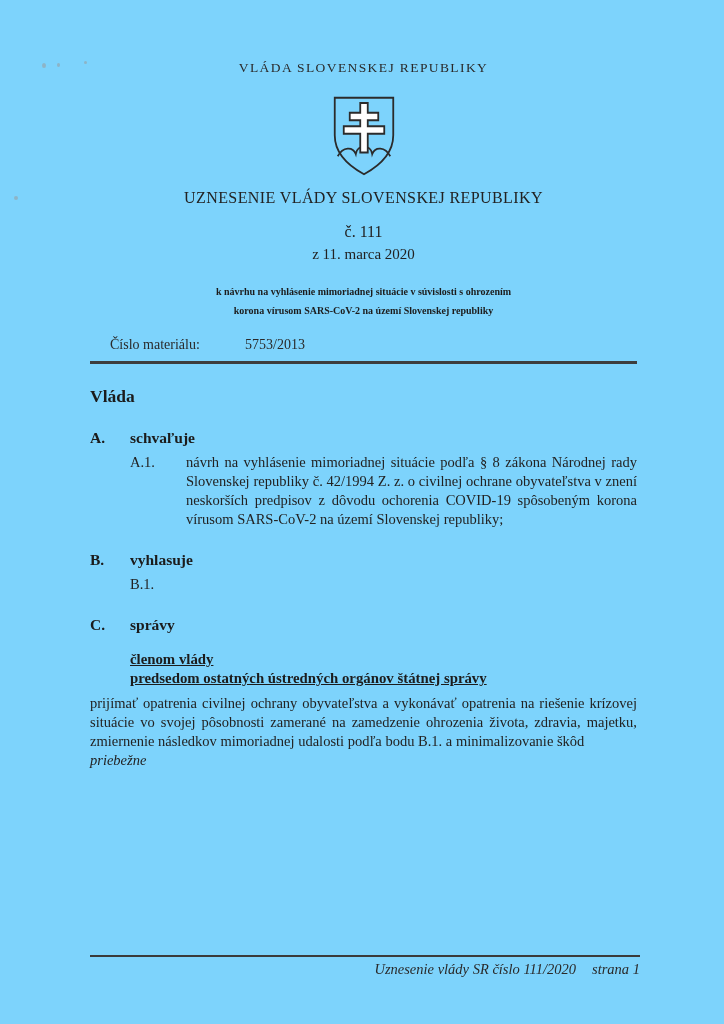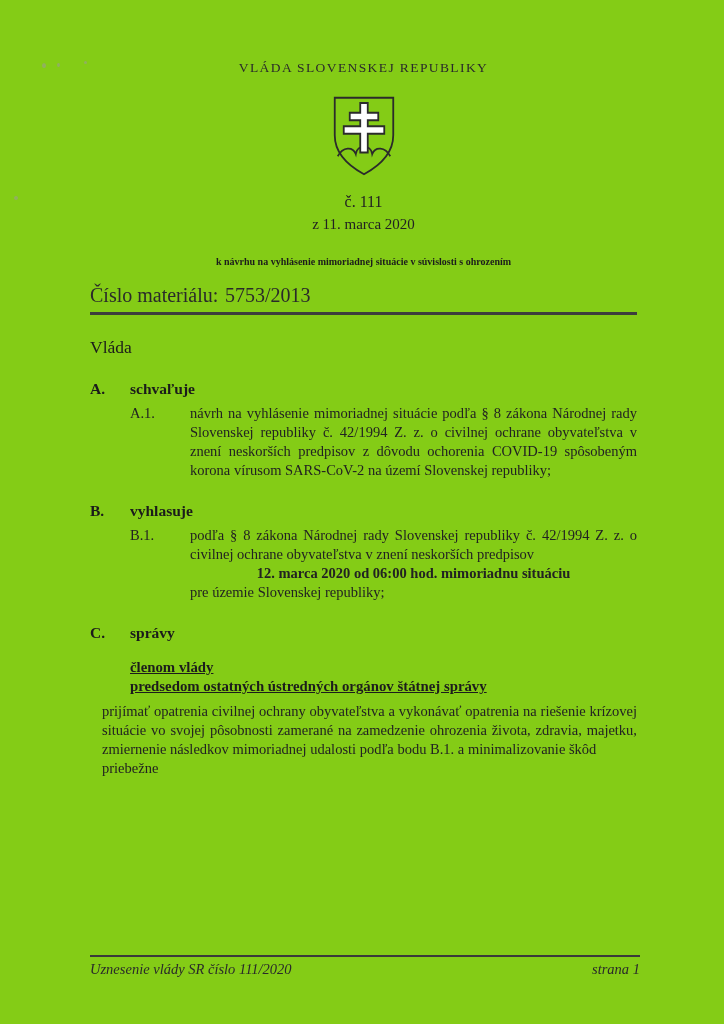--- a/index.html
+++ b/index.html
@@ -1,66 +1,67 @@
 <!DOCTYPE html>
 <html><head>
 <meta charset="utf-8">
 <style>
   html,body { margin:0; padding:0; background:#d8d8d8; }
   .page {
     position:relative;
     width:724px; height:1024px;
     margin:0 auto;
-    background:#84cc16;
+    background:#7dd3fc;
     overflow:hidden;
     font-family:"Liberation Serif", "DejaVu Serif", serif;
     color:#222;
   }
   .content { padding:60px 87px 0 90px; }
   .center { text-align:center; }
 
   .org-line { font-size:13.5px; letter-spacing:1.4px; color:#2a2a2a; }
 
   .arms { display:block; margin:18px auto 0; }
 
   .title-line1 { margin-top:10px; font-size:16px; letter-spacing:0.4px; line-height:20px; }
   .title-number { font-size:16px; font-weight:normal; line-height:20px; margin-top:14px; }
   .title-date { font-size:15px; line-height:20px; margin-top:2px; }
 
   .subject { margin-top:18px; font-weight:bold; font-size:10px; line-height:19px; color:#1c1c1c; }
 
-  .meta { margin-top:12px; font-size:20px; color:#2a2a2a; }
+  .meta { margin-top:12px; font-size:14px; color:#2a2a2a;margin-left:20px; }
   .meta-row { display:flex; line-height:25px; }
   .meta-label { width:135px; flex:none; }
 
   .divider { border:none; border-top:3px solid #3d3d3d; margin:4px 0 0 0; }
 
-  .vlada-heading { margin-top:22px; font-size:17.5px; font-weight:normal; color:#1b1b1b; }
+  .vlada-heading { margin-top:22px; font-size:17.5px; font-weight:bold; color:#1b1b1b; }
 
   .section-head { display:flex; margin-top:22px; font-weight:bold; font-size:15.5px; color:#1b1b1b; }
   .section-letter { width:40px; flex:none; }
 
-  .item { display:flex; margin-top:6px; font-size:14.5px; line-height:19px; }
+  .item { display:flex; margin-top:6px; font-size:14.5px; line-height:19px;gap:8px; }
   .item-num { margin-left:40px; width:48px; flex:none; }
-  .item-text { flex:1; text-align:justify;margin-left:12px; }
+  .item-text { flex:1; text-align:justify; }
   .item-text p { margin:0; }
 
   .emph-line { text-align:center; font-weight:bold; margin:5px 0; }
   .after-line { margin-top:5px; text-align:left; }
 
   .addressees { margin:16px 0 0 40px; font-weight:bold; font-size:14.8px; line-height:19px; color:#1c1c1c;text-decoration:underline; }
 
-  .deadline { margin-top:12px; text-align:left; }
+  .deadline { font-style:italic; margin-top:12px; text-align:left; }
 
   .footer {
     position:absolute; left:90px; right:84px; top:955px;
     border-top:2px solid #3a3a3a;
-    display:flex; justify-content:space-between;
+    display:flex; justify-content:flex-end;
     font-style:italic; font-size:14.5px; color:#2a2a2a;
     padding-top:4px;
+    gap:16px;
   }
 
   .speck { position:absolute; background:#9a9a9a; border-radius:50%; opacity:0.55; }
   .speck.s1 { left:42px;  top:63px;  width:4px; height:5px; }
   .speck.s2 { left:57px;  top:63px;  width:3px; height:4px; }
   .speck.s3 { left:84px;  top:61px;  width:3px; height:3px; }
   .speck.s4 { left:14px;  top:196px; width:4px; height:4px; }
 </style>
 </head>
 <body>
@@ -75,25 +76,27 @@
   <div class="content">
 
     <div class="center org-line">VLÁDA SLOVENSKEJ REPUBLIKY</div>
 
     <svg class="arms" width="76" height="84" viewBox="0 0 100 112" aria-hidden="true">
       <path d="M11,5 H89 V55 C89,79 72,95 50,107 C28,95 11,79 11,55 Z" fill="none" stroke="#2b2b2b" stroke-width="2.4"></path>
       <path d="M15,83 C22,70 35,70 39,80 C41,67 59,67 61,80 C65,70 78,70 85,83" fill="none" stroke="#2b2b2b" stroke-width="2.4"></path>
       <path d="M45,12 L55,12 L55,25 L69,25 L69,35 L55,35 L55,43 L77,43 L77,53 L55,53 L55,78 L45,78 L45,53 L23,53 L23,43 L45,43 L45,35 L31,35 L31,25 L45,25 Z" fill="#fefefe" stroke="#2b2b2b" stroke-width="2.4"></path>
     </svg>
 
+    <div class="center title-line1">UZNESENIE VLÁDY SLOVENSKEJ REPUBLIKY</div>
     <div class="center title-number">č. 111</div>
     <div class="center title-date">z 11. marca 2020</div>
 
     <div class="subject center">
       <div>k návrhu na vyhlásenie mimoriadnej situácie v súvislosti s ohrozením</div>
+      <div>korona vírusom SARS-CoV-2 na území Slovenskej republiky</div>
     </div>
 
     <div class="meta">
       <div class="meta-row">
         <span class="meta-label">Číslo materiálu:</span>
         <span class="meta-value">5753/2013</span>
       </div>
     </div>
 
     <hr class="divider">
@@ -108,25 +111,20 @@
       <span class="item-num">A.1.</span>
       <div class="item-text">návrh na vyhlásenie mimoriadnej situácie podľa § 8 zákona Národnej rady Slovenskej republiky č. 42/1994 Z. z. o civilnej ochrane obyvateľstva v znení neskorších predpisov z dôvodu ochorenia COVID-19 spôsobeným korona vírusom SARS-CoV-2 na území Slovenskej republiky;</div>
     </div>
 
     <div class="section-head">
       <span class="section-letter">B.</span>
       <span>vyhlasuje</span>
     </div>
     <div class="item">
       <span class="item-num">B.1.</span>
-      <div class="item-text">
-        <p>podľa § 8 zákona Národnej rady Slovenskej republiky č. 42/1994 Z. z. o civilnej ochrane obyvateľstva v znení neskorších predpisov</p>
-        <p class="emph-line">12. marca 2020 od 06:00 hod. mimoriadnu situáciu</p>
-        <p class="after-line">pre územie Slovenskej republiky;</p>
-      </div>
     </div>
 
     <div class="section-head">
       <span class="section-letter">C.</span>
       <span>správy</span>
     </div>
     <div class="addressees">
       <div>členom vlády</div>
       <div>predsedom ostatných ústredných orgánov štátnej správy</div>
     </div>

